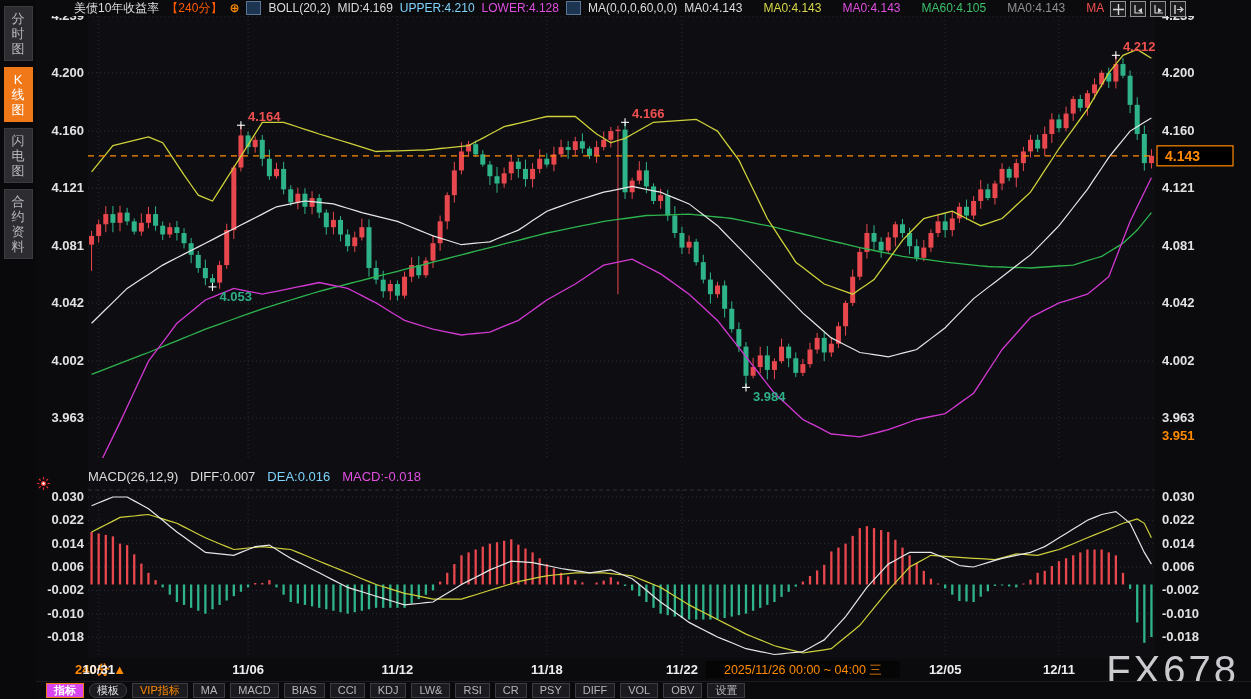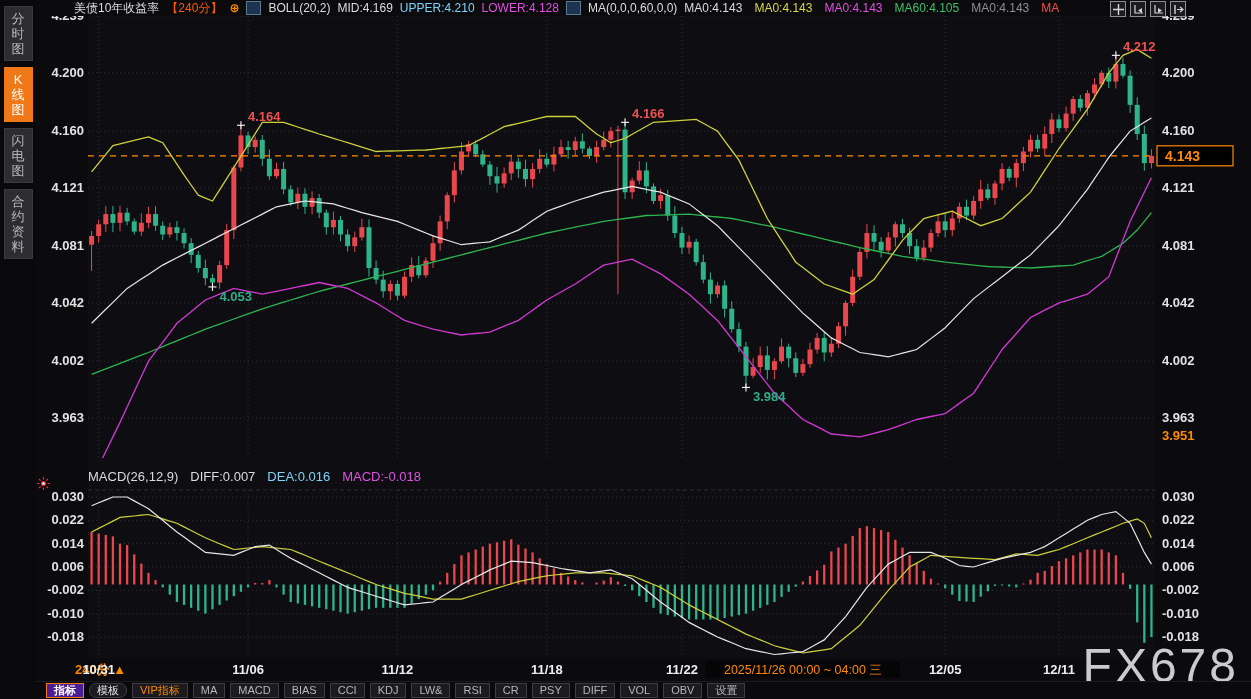--- a/index.html
+++ b/index.html
@@ -17,28 +17,28 @@
         gap:7px;padding-left:38px;font-size:12px;white-space:nowrap;overflow:hidden;z-index:4;}
   .c-white{color:#dcdcdc}.c-yellow{color:#7dd3fc}.c-magenta{color:#e04fe0}.c-orangered{color:#ff5a00;font-weight:normal}
   .c-orange{color:#ff8a00;font-weight:bold}
   .mini-chart-icon{display:inline-block;width:13px;height:12px;background:#1d3450;border:1px solid #5a7896;}
   .hdr-tools{position:absolute;top:1px;right:65px;display:flex;gap:4px;z-index:6;}
   .tool-btn{width:14px;height:14px;background:#1c1c1f;border:1px solid #8f8f94;display:flex;
         align-items:center;justify-content:center;cursor:pointer;}
   
   .macd-header{position:absolute;top:469px;left:52px;font-size:13px;display:flex;gap:12px;z-index:4;}
   .alert-badge{position:absolute;left:0px;top:476px;width:15px;height:15px;z-index:6;}
-  .watermark{position:absolute;right:12px;bottom:6px;font-size:48px;letter-spacing:3px;
+  .watermark{position:absolute;right:12px;bottom:6px;font-size:40px;letter-spacing:3px;
         color:#cbcbcf;z-index:7;font-weight:400;}
   
   .toolbar{position:absolute;left:0;right:0;bottom:0;height:17px;background:#0a0a0c;display:flex;
         align-items:center;gap:5px;padding-left:10px;z-index:8;border-top:1px solid #1c1c20;}
   .tbtn{background:#1b1b1f;border:1px solid #3c3c44;color:#b5b5bc;font-size:11px;line-height:13px;
         height:13px;padding:0 7px;cursor:pointer;}
-  .tbtn.active{background:#4c1d95;border-color:#f07818;color:#fff;font-weight:bold;font-family:Liberation Serif, serif;}
+  .tbtn.active{background:#d946ef;border-color:#f07818;color:#fff;font-weight:bold;font-family:Liberation Serif, serif;}
   .tbtn.vip{color:#ff8a00;}
   .tbtn.plain{color:#e2e2e6;border-radius:7px;}
   svg text{font-family:"Liberation Sans","DejaVu Sans",sans-serif;}
 </style>
 </head>
 <body>
 
 <div id="app">
   <div class="sidebar" id="sidebar">
       <div class="stab">分
@@ -61,21 +61,21 @@
       <span class="c-white">美债10年收益率</span>
       <span class="c-orangered">【240分】</span>
       <span class="c-orange">⊕</span>
       <span class="mini-chart-icon"></span>
       <span class="c-white">BOLL(20,2)</span>
       <span class="c-white">MID:4.169</span>
       <span class="c-yellow">UPPER:4.210</span>
       <span class="c-magenta">LOWER:4.128</span>
       <span class="mini-chart-icon"></span>
       <span class="c-white">MA(0,0,0,60,0,0)</span>
-      <span id="ma-values" style="display:flex;gap:12px;">
+      <span id="ma-values" style="display:flex;gap:21px;">
           <span style="color: rgb(220, 220, 220);">MA0:4.143</span>
           <span style="color: rgb(215, 215, 74);">MA0:4.143</span>
           <span style="color: rgb(224, 79, 224);">MA0:4.143</span>
           <span style="color: rgb(60, 192, 106);">MA60:4.105</span>
           <span style="color: rgb(143, 143, 148);">MA0:4.143</span>
           <span style="color: rgb(240, 80, 79);">MA</span>
         </span>
     </div>
 
     <div class="hdr-tools">

